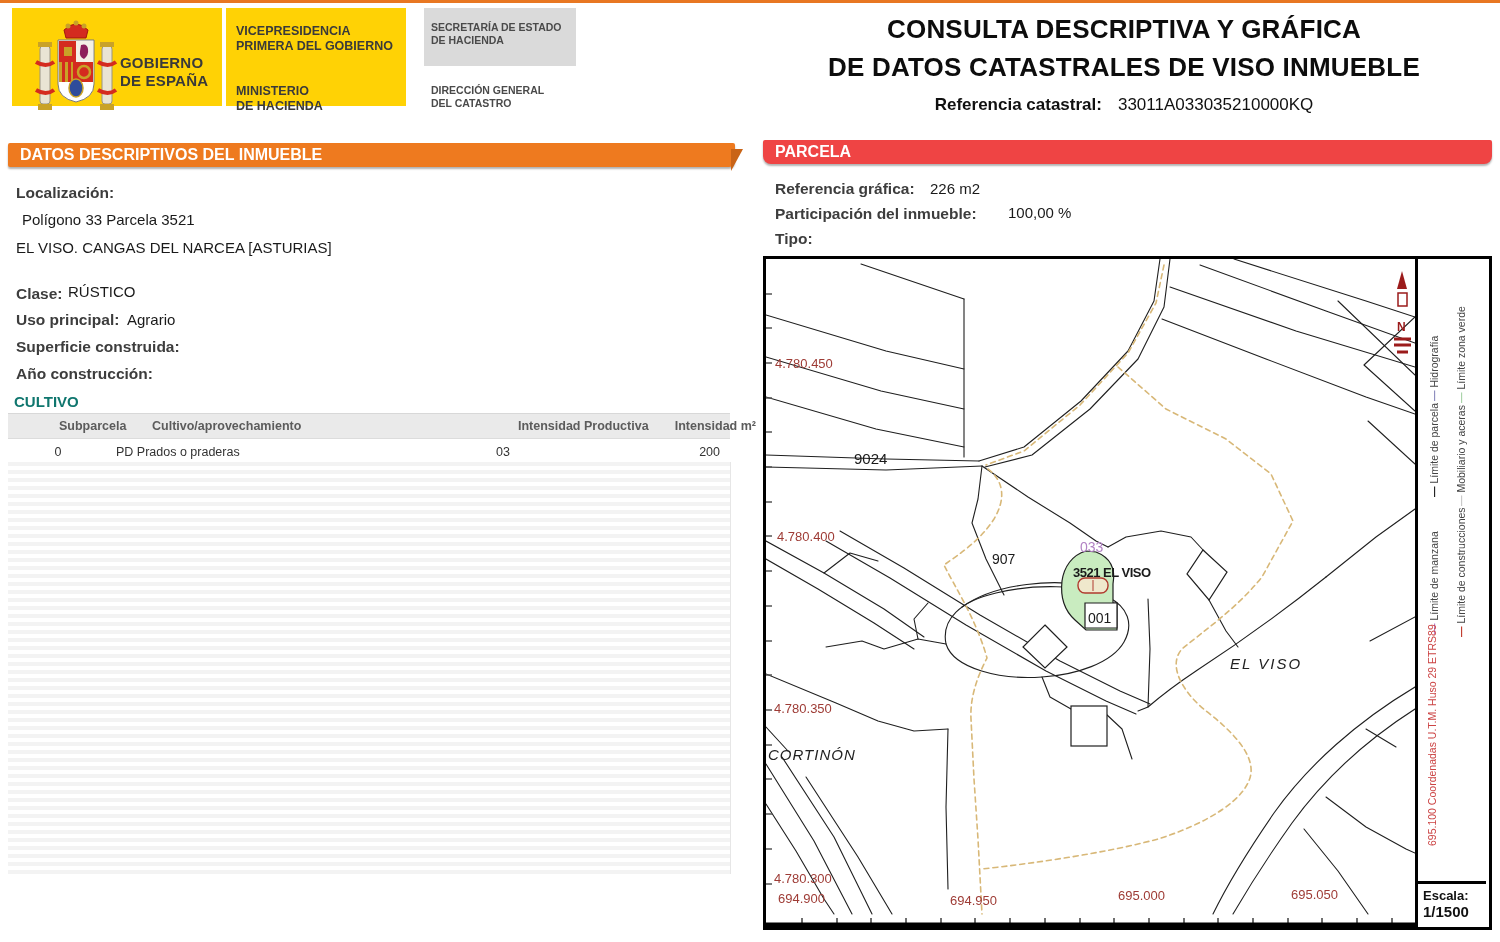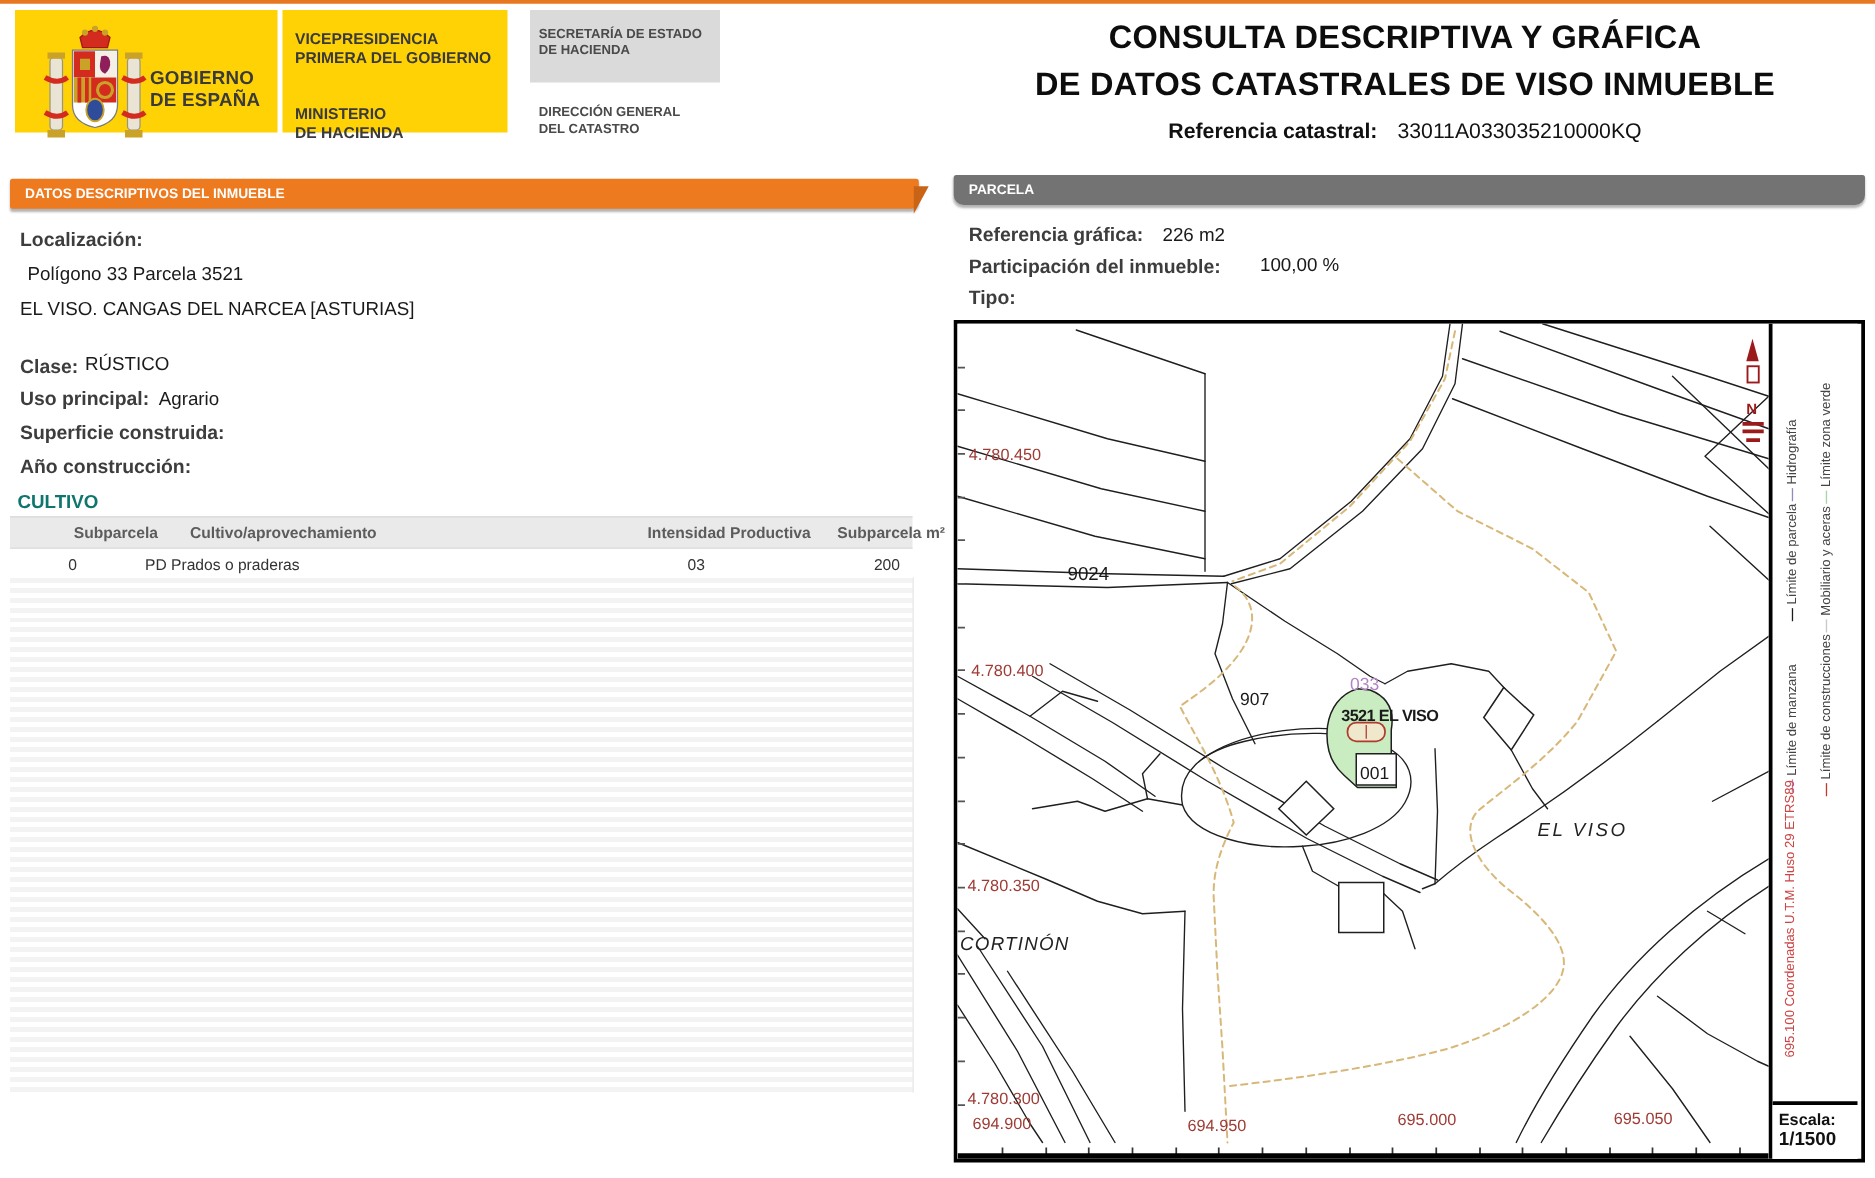--- a/index.html
+++ b/index.html
@@ -17,36 +17,36 @@
   .graybox{position:absolute;left:424px;top:8px;width:152px;height:58px;background:#DADADA;}
   .sec-text{position:absolute;left:7px;top:13px;font-weight:bold;font-size:10.5px;line-height:13px;color:#4a4a4a;}
   .dir-text{position:absolute;left:431px;top:84px;font-weight:bold;font-size:10.5px;line-height:13px;color:#4a4a4a;}
 
   .titleblock{position:absolute;left:758px;top:10px;width:732px;text-align:center;}
   .titleblock .t{font-weight:bold;font-size:26px;line-height:38px;color:#0d0d0d;letter-spacing:.2px;}
   .refline{margin-top:9px;font-size:17px;color:#111;}
   .refline .lab{font-weight:bold;margin-right:16px;}
 
   
-  .obar{position:absolute;height:24px;color:#fff;font-weight:bold;font-size:11px;line-height:24px;padding-left:12px;box-sizing:border-box;border-radius:2px 2px 6px 2px;box-shadow:0 2px 2px rgba(0,0,0,.3);}
+  .obar{position:absolute;height:24px;color:#fff;font-weight:bold;font-size:16px;line-height:24px;padding-left:12px;box-sizing:border-box;border-radius:2px 2px 6px 2px;box-shadow:0 2px 2px rgba(0,0,0,.3);}
   .obar-left{left:8px;top:143px;width:727px;}
   .obar-left::after{content:'';position:absolute;right:-8px;top:6px;width:0;height:0;border-left:12px solid #C96417;border-bottom:22px solid transparent;}
   .obar-right{left:763px;top:140px;width:729px;border-radius:2px 2px 8px 8px;}
 
   
   .lab-b{font-weight:bold;color:#3d3d3d;font-size:15.5px;position:absolute;}
   .val-r{color:#1a1a1a;font-size:15px;position:absolute;}
   .cultivo-title{position:absolute;left:14px;top:393px;font-weight:bold;font-size:15px;color:#0f766e;}
   .ctable{position:absolute;left:8px;top:413px;width:722px;font-size:12.5px;}
   .crow{display:grid;grid-template-columns:100px 360px 150px 112px;}
   .chead{background:#EAEAEA;border-top:1px solid #d8d8d8;border-bottom:1px solid #dcdcdc;color:#5c5c5c;font-weight:bold;height:24px;line-height:24px;padding-left:36px;}
   .cdata{height:26px;line-height:26px;color:#333;}
   .c1{padding-left:15px;} .c1v{text-align:center;width:100px;}
   .c2{padding-left:8px;}
-  .c3{padding-left:14px;} .c3v{padding-left:28px;text-align:center;}
+  .c3{padding-left:14px;} .c3v{padding-left:28px;}
   .c4{text-align:right;padding-right:10px;}
   .stripes{position:absolute;left:8px;top:462px;width:722px;height:412px;background:repeating-linear-gradient(180deg,#f3f3f3 0 4px,#ffffff 4px 8px);border-right:1px solid #e6e6e6;}
 
   
   .map-wrap{position:absolute;left:763px;top:256px;width:729px;height:674px;border:3px solid #000;box-sizing:border-box;display:flex;}
   .map-area{position:relative;width:649px;height:668px;background:#fff;}
   .legend{position:relative;width:71px;height:668px;background:#fff;border-left:3px solid #000;box-sizing:border-box;}
   .vtext{position:absolute;writing-mode:vertical-rl;transform:rotate(180deg);font-size:10.5px;color:#444;white-space:nowrap;}
   .vtext .dash{font-weight:bold;}
   .coordnote{position:absolute;writing-mode:vertical-rl;transform:rotate(180deg);font-size:10.5px;white-space:nowrap;color:#CC4444;}
@@ -115,39 +115,39 @@
 
   <div class="titleblock">
     <div class="t">CONSULTA DESCRIPTIVA Y GRÁFICA</div>
     <div class="t">DE DATOS CATASTRALES DE VISO INMUEBLE</div>
     <div class="refline">
       <span class="lab">Referencia catastral:</span><span>33011A033035210000KQ</span>
     </div>
   </div>
 
   <div class="obar obar-left" style="background:#EE7A1F"><span>DATOS DESCRIPTIVOS DEL INMUEBLE</span></div>
-  <div class="obar obar-right" style="background:#737373"><span>PARCELA</span></div>
+  <div class="obar obar-right" style="background:#ef4444"><span>PARCELA</span></div>
 
   <div class="lab-b" style="left:16px;top:184px">Localización:</div>
   <div class="val-r" style="left:22px;top:211px">Polígono 33 Parcela 3521</div>
   <div class="val-r" style="left:16px;top:239px">EL VISO. CANGAS DEL NARCEA [ASTURIAS]</div>
   <div class="lab-b" style="left:16px;top:285px">Clase:</div>
   <div class="val-r" style="left:68px;top:283px">RÚSTICO</div>
   <div class="lab-b" style="left:16px;top:311px">Uso principal:</div>
   <div class="val-r" style="left:127px;top:311px">Agrario</div>
   <div class="lab-b" style="left:16px;top:338px">Superficie construida:</div>
   <div class="lab-b" style="left:16px;top:365px">Año construcción:</div>
   <div class="cultivo-title">CULTIVO</div>
 
   <div class="ctable">
     <div class="crow chead">
       <div class="c1">Subparcela</div>
       <div class="c2">Cultivo/aprovechamiento</div>
       <div class="c3">Intensidad Productiva</div>
-      <div class="c4">Subparcela m²</div>
+      <div class="c4">Intensidad m²</div>
     </div>
     <div class="crow cdata">
       <div class="c1v">0</div>
       <div class="c2">PD Prados o praderas</div>
       <div class="c3v">03</div>
       <div class="c4">200</div>
     </div>
   </div>
   <div class="stripes"></div>
 

